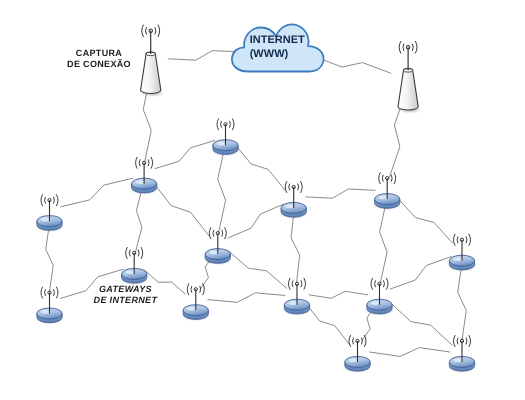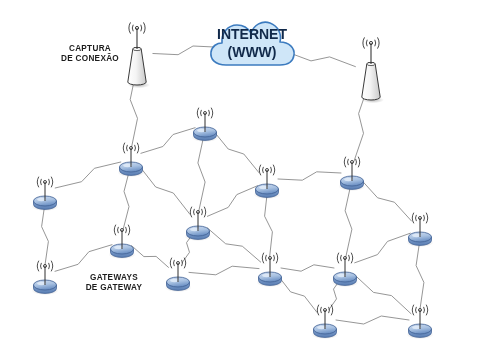--- a/index.html
+++ b/index.html
@@ -19,21 +19,21 @@
     text-align:center;
     font-weight:bold;
     color:#1c1c1c;
     letter-spacing:.3px;
     line-height:1.25;
     white-space:nowrap;
   }
   .label-big{font-size:8.2px;}
   .cloud-text{
     position:absolute;transform:translate(-50%,-50%);
-    text-align:center;font-weight:bold;font-size:14px;
+    text-align:left;font-weight:bold;font-size:10px;
     color:#11294a;line-height:1.3;white-space:nowrap;
   }
 </style>
 </head>
 <body>
 
 <div id="stage">
 
   <svg id="links" viewBox="0 0 477 364" preserveAspectRatio="none" aria-hidden="true">
       <defs>
@@ -298,19 +298,19 @@
 
   <div id="label-layer">
       <div class="cloud-text" style="left: 252px; top: 43px;">
         <div>INTERNET</div>
         <div>(WWW)</div>
       </div>
       <div class="label label-big" style="left: 90px; top: 54px;">
         <div>CAPTURA</div>
         <div>DE CONEXÃO</div>
       </div>
-      <div class="label label-big" style="left: 114px; top: 283px;">
+      <div class="label label-big" style="left: 114px; top: 269px; font-style: italic;">
         <div>GATEWAYS</div>
-        <div>DE GATEWAY</div>
+        <div>DE INTERNET</div>
       </div>
     </div>
 
 </div>
 
 </body></html>

